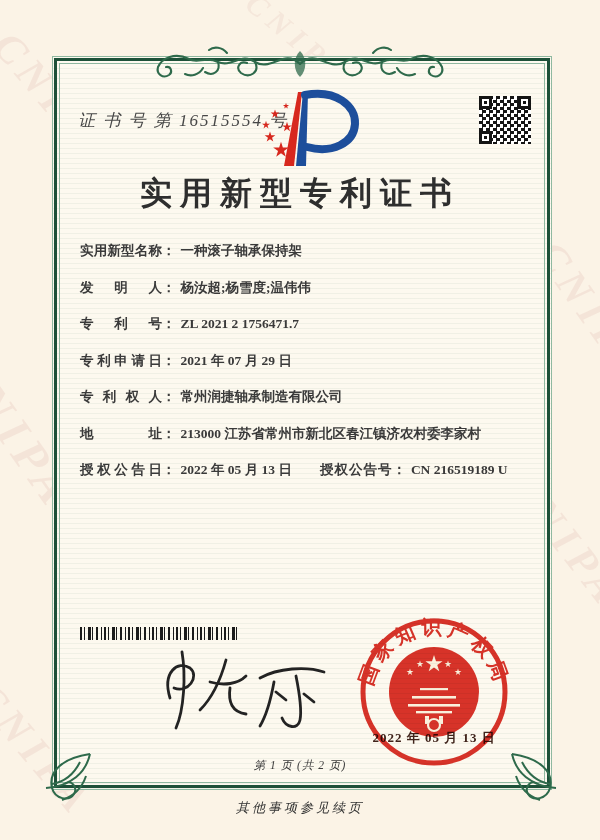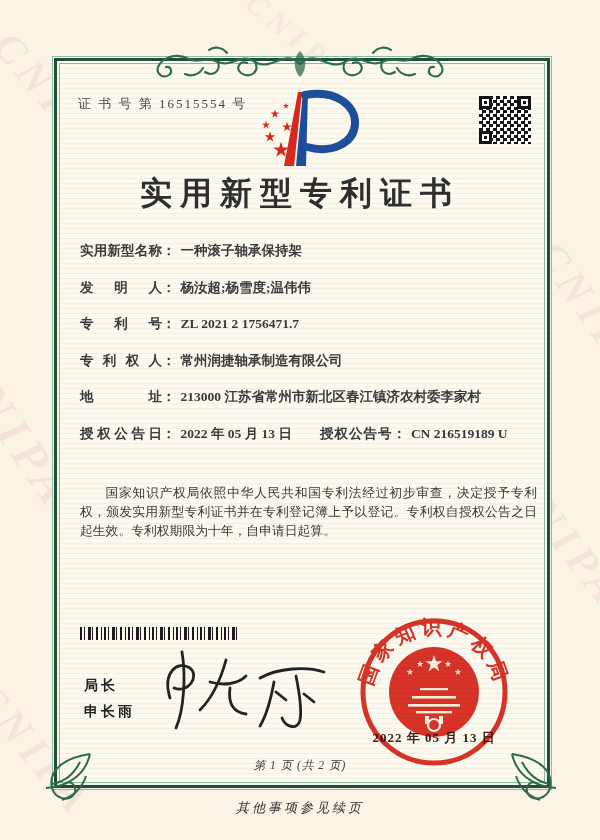--- a/index.html
+++ b/index.html
@@ -28,22 +28,22 @@
          background:var(--inner_bg);
          background-image:repeating-linear-gradient(0deg,rgba(145,175,155,0.12) 0 1px,rgba(0,0,0,0) 1px 5px);
          border:1px solid var(--frame_green_light);}
   .frame::before{content:"";position:absolute;inset:1px;border:3px solid var(--frame_green);pointer-events:none;}
   .frame::after{content:"";position:absolute;inset:6px;border:1px solid var(--frame_green_light);pointer-events:none;}
 
   .ornament-top{position:absolute;left:50%;top:38px;transform:translateX(-50%);z-index:3;}
   .ornament-bl{position:absolute;left:36px;top:748px;z-index:3;}
   .ornament-br{position:absolute;left:508px;top:748px;z-index:3;transform:scaleX(-1);}
 
-  .cert-no{position:absolute;left:78px;top:95px;z-index:4;font-size:13px;
-           letter-spacing:2px;color:#474747;}
+  .cert-no{position:absolute;left:78px;top:109px;z-index:4;font-size:17px;
+           letter-spacing:2px;color:#474747;font-style:italic;}
 
   .logo{position:absolute;left:242px;top:80px;z-index:4;}
   .qr{position:absolute;left:479px;top:96px;width:52px;height:48px;z-index:4;background:#fff;
       background-image:repeating-conic-gradient(#161616 0% 25%,rgba(0,0,0,0) 0% 50%);
       background-size:7px 7px;}
   .qr .fp{position:absolute;width:13px;height:13px;border:3px solid #141414;background:#fff;}
   .qr .fp::after{content:"";position:absolute;inset:2px;background:#141414;}
   .fp1{left:0;top:0}.fp2{right:0;top:0}.fp3{left:0;bottom:0}
 
   .title{position:absolute;left:0;top:172px;width:100%;z-index:4;text-align:center;
@@ -158,40 +158,38 @@
     <div class="frow">
       <span class="flabel">实用新型名称</span><span class="fcolon">：</span><span>一种滚子轴承保持架</span>
     </div>
     <div class="frow">
       <span class="flabel">发明人</span><span class="fcolon">：</span><span>杨汝超;杨雪度;温伟伟</span>
     </div>
     <div class="frow">
       <span class="flabel">专利号</span><span class="fcolon">：</span><span>ZL 2021 2 1756471.7</span>
     </div>
     <div class="frow">
+      <span class="flabel">专利申请日</span><span class="fcolon">：</span><span>2021 年 07 月 29 日</span>
+    </div>
+    <div class="frow">
       <span class="flabel">专利权人</span><span class="fcolon">：</span><span>常州润捷轴承制造有限公司</span>
     </div>
     <div class="frow">
       <span class="flabel">地址</span><span class="fcolon">：</span><span>213000 江苏省常州市新北区春江镇济农村委李家村</span>
     </div>
     <div class="frow">
       <span class="flabel">授权公告日</span><span class="fcolon">：</span><span>2022 年 05 月 13 日</span><span class="fpair2"><span class="flabel2">授权公告号</span><span class="fcolon">：</span><span>CN 216519189 U</span></span>
     </div>
   </div>
 
   <div class="paras">
-    <p>国家知识产权局依照中华人民共和国专利法经过初步审查，决定授予专利权，颁发实用新型专利证书并在专利登记簿上予以登记。专利权自授权公告之日起生效。专利权期限为十年，自申请日起算。</p>
   </div>
 
   <div class="barcode"></div>
 
-  <div class="officer">
-    <div>局长</div>
-    <div>申长雨</div>
-  </div>
 
   <svg class="signature" width="180" height="84" viewBox="0 0 180 84" aria-label="申长雨">
     <g fill="none" stroke="#232323" stroke-width="2.8" stroke-linecap="round">
       <path d="M22,50 C14,24 30,12 42,20 C52,28 40,46 26,40"></path>
       <path d="M34,4 C38,28 36,62 28,80"></path>
       <path d="M78,12 C72,34 62,52 52,62"></path>
       <path d="M62,34 C76,38 90,36 98,28"></path>
       <path d="M82,40 C80,54 84,64 98,66"></path>
       <path d="M112,30 C130,20 158,18 176,24"></path>
       <path d="M126,34 C122,56 118,68 112,78"></path>

